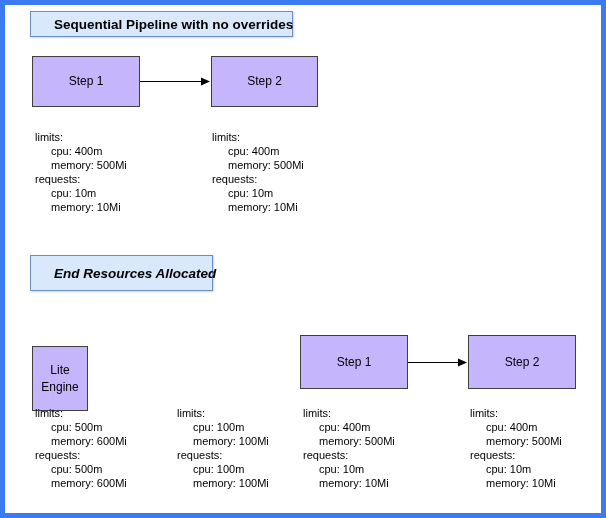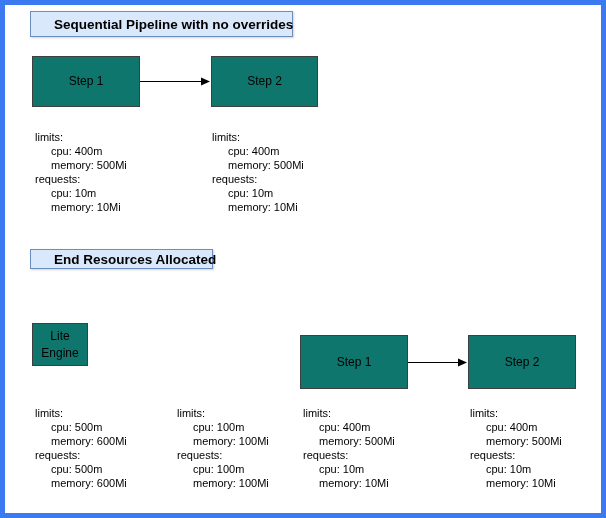--- a/index.html
+++ b/index.html
@@ -25,21 +25,21 @@
     font-size: 13.5px;
     font-weight: bold;
     display: flex;
     align-items: center;
     padding-left: 23px;
     white-space: nowrap;
   }
 
   .node {
     box-sizing: border-box;
-    background: #0f766e;
+    background: #c4b5fd;
     border: 1px solid #3f3f3f;
     display: flex;
     align-items: center;
     justify-content: center;
     text-align: center;
     font-size: 12px;
     line-height: 17px;
   }
 
   .res-block {
@@ -82,23 +82,23 @@
 
   <div class="abs res-block" style="left:207px; top:125px;">
     <div class="res-line">limits:</div>
     <div class="res-line indent">cpu: 400m</div>
     <div class="res-line indent">memory: 500Mi</div>
     <div class="res-line">requests:</div>
     <div class="res-line indent">cpu: 10m</div>
     <div class="res-line indent">memory: 10Mi</div>
   </div>
 
-  <div class="abs section-title" style="left:25px; top:244px; width:183px; height:20px;">End Resources Allocated</div>
+  <div class="abs section-title" style="left:25px; top:250px; width:183px; height:36px;font-style:italic;">End Resources Allocated</div>
 
-  <div class="abs node" style="left:27px; top:318px; width:56px; height:43px;">
+  <div class="abs node" style="left:27px; top:341px; width:56px; height:65px;">
     <span>Lite Engine</span>
   </div>
 
 
   <div class="abs node" style="left:295px; top:330px; width:108px; height:54px;">
     <span>Step 1</span>
   </div>
 
   <div class="abs node" style="left:463px; top:330px; width:108px; height:54px;">
     <span>Step 2</span>

